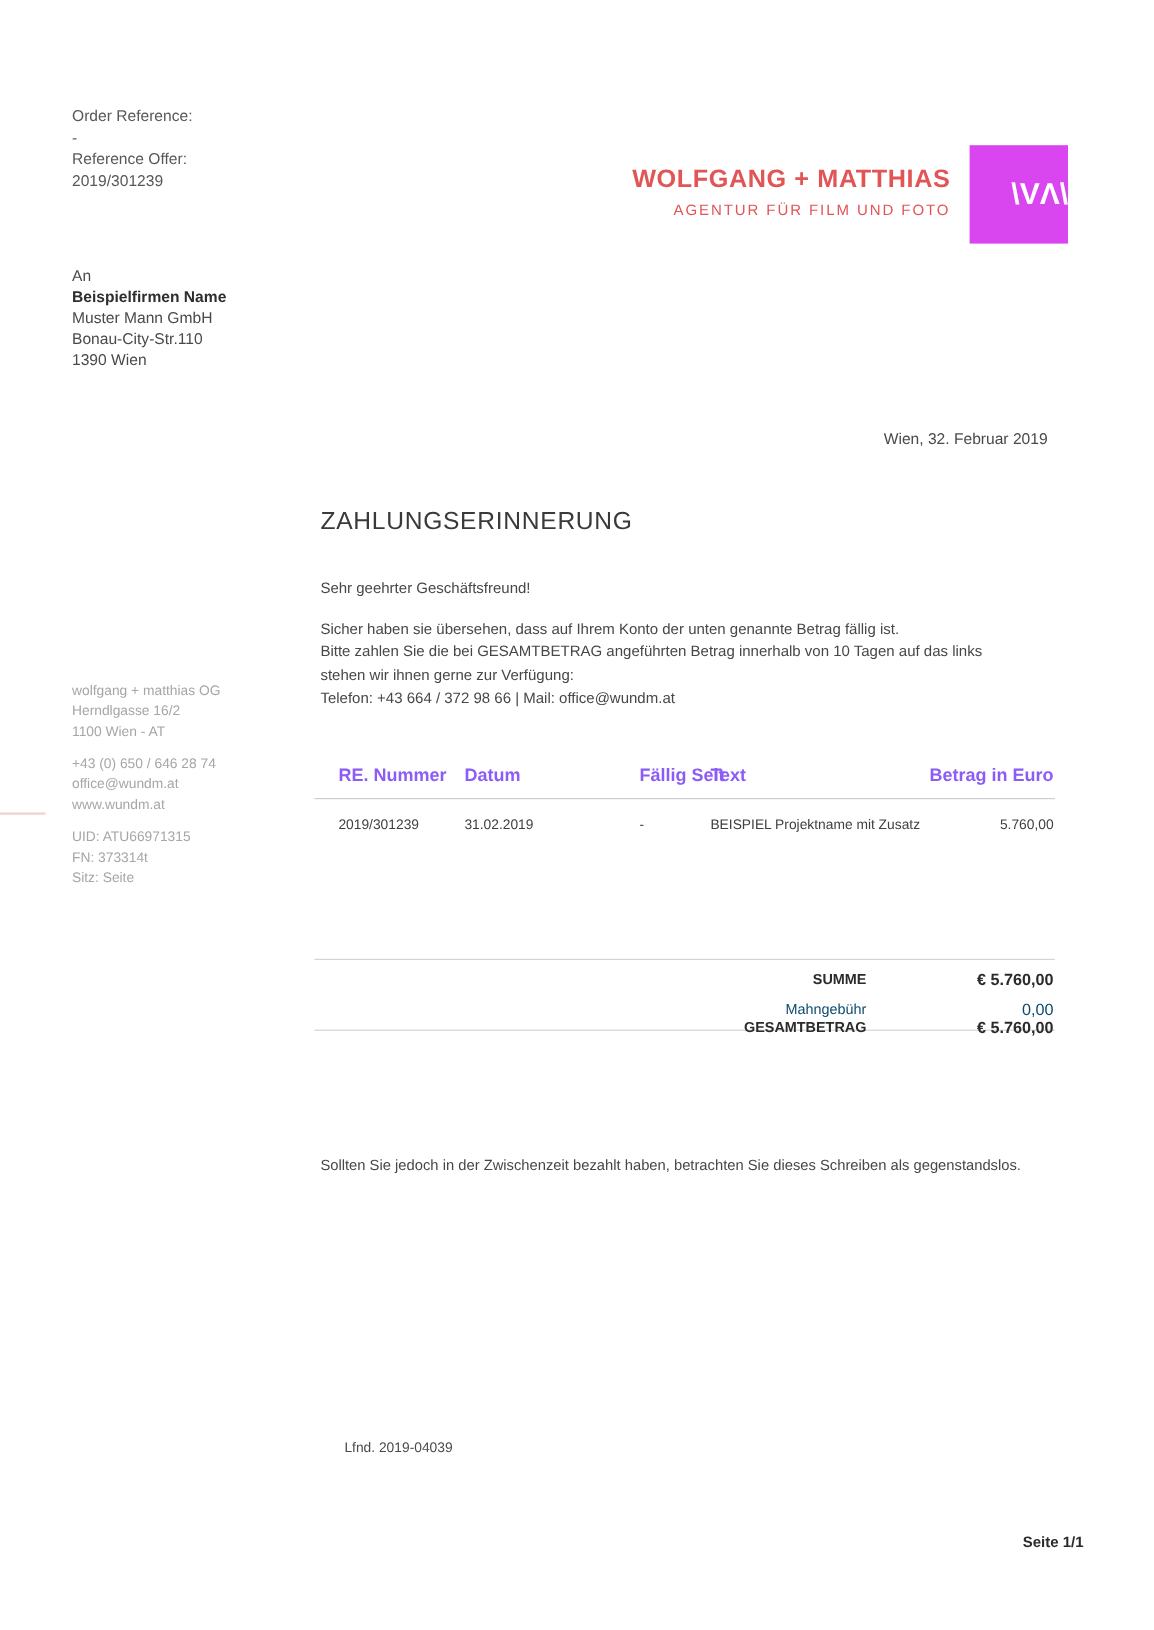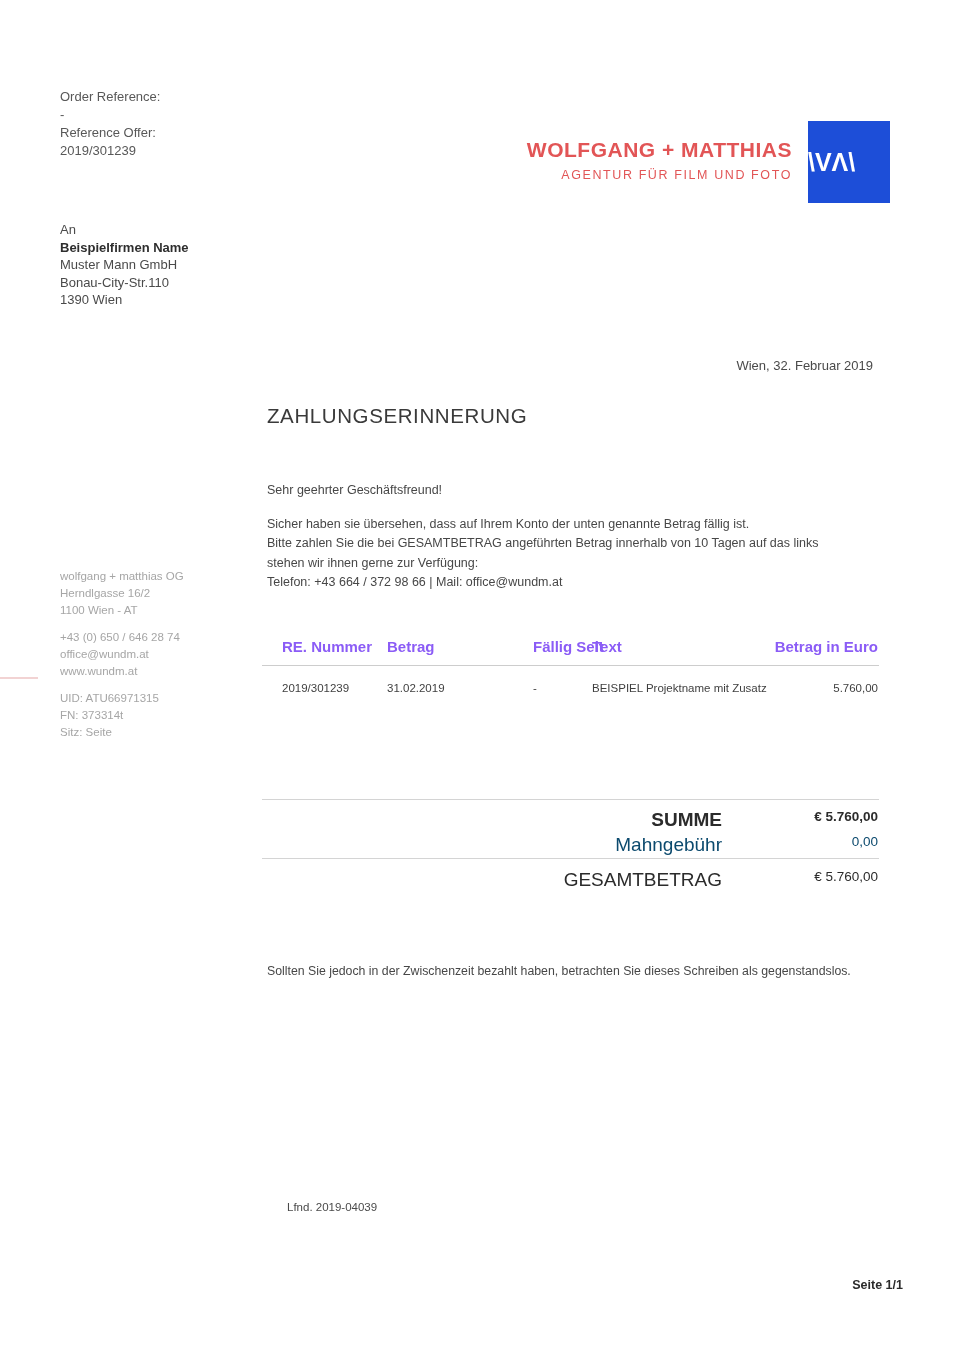--- a/index.html
+++ b/index.html
@@ -16,31 +16,31 @@
 
   
   .ref-block { left: 60px; top: 88px; font-size: 13px; line-height: 18px; color: #585858; }
 
   
   .brand-text { top: 138px; right: 170px; text-align: right; color: #e25556; }
   .brand-name { font-size: 21px; font-weight: 700; letter-spacing: 0.5px; }
   .brand-tagline { font-size: 12.5px; letter-spacing: 1.6px; margin-top: 6px; }
   .brand-mark {
     left: 808px; top: 121px; width: 82px; height: 82px;
-    background: #1d4ed8; display: flex; align-items: center; justify-content: flex-start;
+    background: #d946ef; display: flex; align-items: center; justify-content: flex-end;
   }
   .monogram { color: #ffffff; font-size: 25px; font-weight: 700; letter-spacing: 0px; }
 
   
   .recipient { left: 60px; top: 221px; font-size: 13px; line-height: 17.5px; color: #4a4a4a; }
   .recipient .strong { font-weight: 700; color: #2e2e2e; }
 
   .dateline { top: 358px; right: 89px; font-size: 13px; color: #4a4a4a; }
 
-  .title { left: 267px; top: 404px; font-size: 20.5px; letter-spacing: 0.6px; color: #3a3a3a; }
+  .title { left: 267px; top: 423px; font-size: 20.5px; letter-spacing: 0.6px; color: #3a3a3a; }
   .greeting { left: 267px; top: 483px; font-size: 12.5px; color: #474747; }
   .body-text { left: 267px; top: 515px; font-size: 12.5px; line-height: 19.4px; color: #474747; }
 
   
   .sidebar-block { left: 60px; font-size: 11.5px; line-height: 17px; color: #a6a6a6; }
   .sb-1 { top: 568px; }
   .sb-2 { top: 629px; }
   .sb-3 { top: 690px; }
   .sb-4 { top: 753px; }
   .fold-mark { left: 0px; top: 677px; width: 38px; height: 2px; background: #f2d3d3; }
@@ -52,25 +52,25 @@
   .col-datum { left: 387px; }
   .col-faellig { left: 502px; margin-left: 31px; }
   .col-text { left: 592px; }
   .col-betrag { right: 84px; text-align: right; }
   .rule { left: 262px; width: 617px; height: 1px; background: #cdcdcd; }
   .rule-th { top: 665px; }
   .rule-sum1 { top: 799px; background: #d4d4d4; }
   .rule-sum2 { top: 858px; background: #d4d4d4; }
 
   
-  .sum-label { right: 240px; text-align: right; font-size: 19px; color: #2b2b2b; }
+  .sum-label { right: 240px; text-align: right; font-size: 12px; color: #2b2b2b; }
   .sum-value { right: 84px; text-align: right; font-size: 13.5px; color: #2b2b2b; }
   .row-summe { top: 809px; font-weight: 700; }
   .row-fee { top: 834px; font-weight: 400; color: #0c4a6e; }
-  .row-total { top: 869px; font-weight: 400; }
+  .row-total { top: 849px; font-weight: 700; }
 
   .closing-note { left: 267px; top: 964px; font-size: 12.3px; color: #474747; }
   .serial { left: 287px; top: 1201px; font-size: 11.5px; color: #4a4a4a; }
   .page-indicator { right: 59px; top: 1278px; font-size: 12.5px; font-weight: 700; color: #2b2b2b; }
 </style>
 </head>
 <body>
 
 <div class="page">
 
@@ -119,21 +119,21 @@
     <div>www.wundm.at</div>
   </div>
   <div class="abs sidebar-block sb-3">
     <div>UID: ATU66971315</div>
     <div>FN: 373314t</div>
     <div>Sitz: Seite</div>
   </div>
   <div class="abs fold-mark"></div>
 
   <div class="abs th col-re">RE. Nummer</div>
-  <div class="abs th col-datum">Betrag</div>
+  <div class="abs th col-datum">Datum</div>
   <div class="abs th col-faellig">Fällig Seit</div>
   <div class="abs th col-text">Text</div>
   <div class="abs th col-betrag">Betrag in Euro</div>
   <div class="abs rule rule-th"></div>
 
   <div class="abs td col-re">2019/301239</div>
   <div class="abs td col-datum">31.02.2019</div>
   <div class="abs td col-faellig">-</div>
   <div class="abs td col-text">BEISPIEL Projektname mit Zusatz</div>
   <div class="abs td col-betrag">5.760,00</div>

